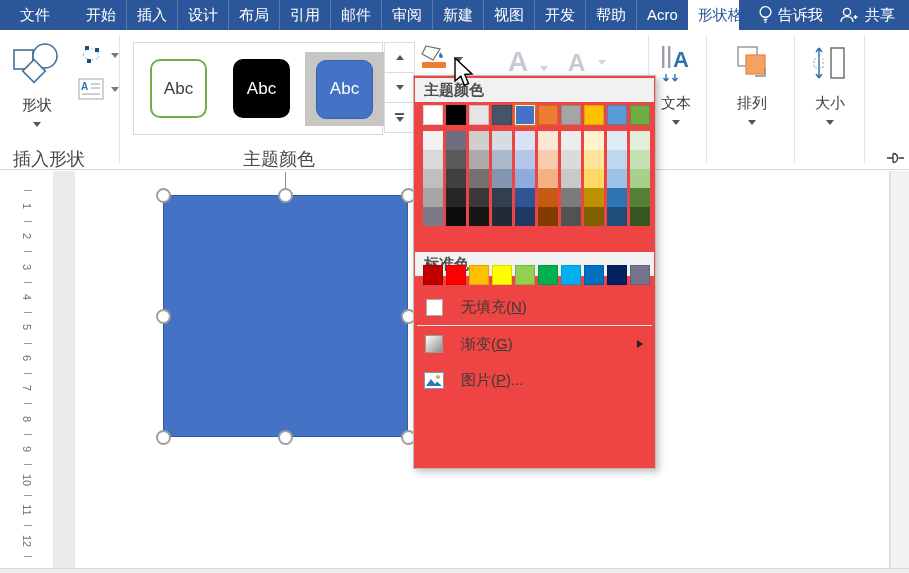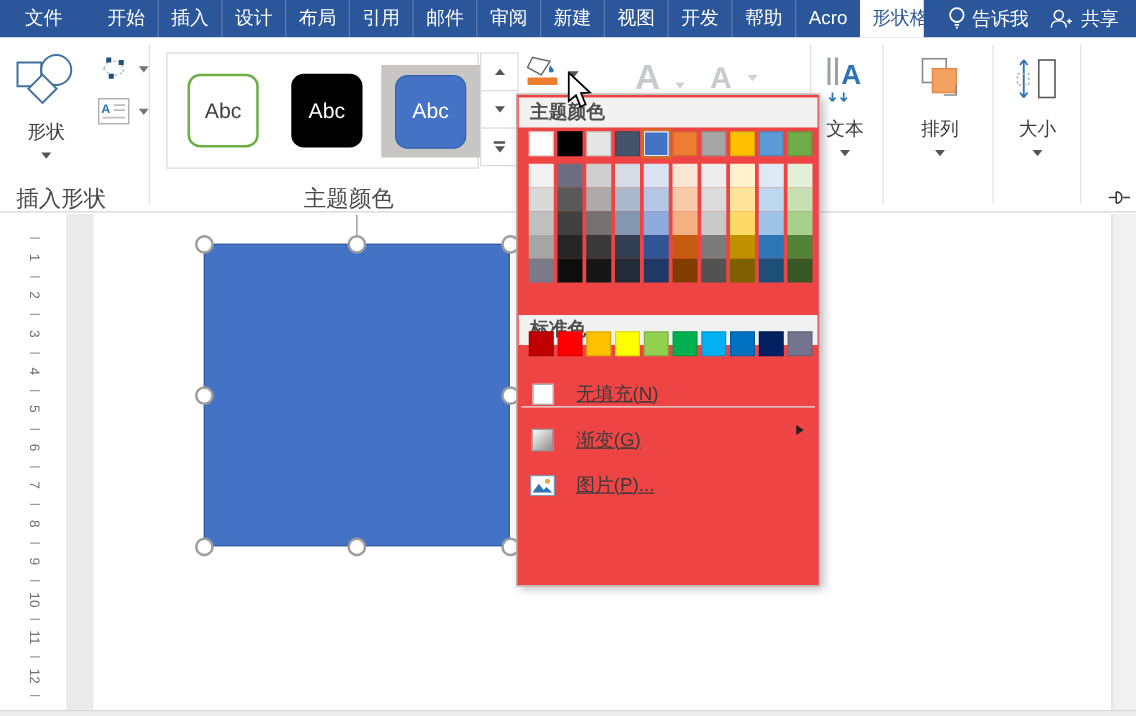--- a/index.html
+++ b/index.html
@@ -41,21 +41,21 @@
         box-shadow:3px 3px 7px rgba(0,0,0,.25);z-index:50;box-sizing:border-box;}
   .menu *{box-sizing:border-box;}
   .mhead{position:absolute;left:1px;right:1px;height:24px;background:#F1F1F2;color:#4F4F4F;font-size:15px;font-weight:bold;line-height:24px;padding-left:9px;}
   .crow{position:absolute;left:9px;display:flex;gap:3px;}
   .swatch{width:20px;height:20px;box-shadow:inset 0 0 0 1px rgba(0,0,0,.14);}
   .swatch.sel{box-shadow:0 0 0 2px #D96B20, inset 0 0 0 1px rgba(255,255,255,.9);}
   .vgrid{position:absolute;left:9px;top:55px;display:flex;gap:3px;}
   .vcol{display:flex;flex-direction:column;}
   .vcell{width:20px;height:19px;}
   .mitems{position:absolute;left:1px;right:1px;top:213px;}
-  .mi{height:36px;display:flex;align-items:flex-end;padding-left:9px;font-size:15px;color:#3A3A3A;position:relative;text-decoration:underline;}
+  .mi{height:36px;display:flex;align-items:center;padding-left:9px;font-size:15px;color:#3A3A3A;position:relative;}
   .mlabel{margin-left:17px;}
   .key{text-decoration:underline;}
   .msep{height:1px;background:#E8E8E8;margin:0 2px;}
   .mic{width:20px;height:20px;display:flex;align-items:center;justify-content:center;}
   .ic-nofill{width:17px;height:17px;background:#fff;border:1px solid #ABABAB;}
   .ic-wheel{width:19px;height:19px;border-radius:50%;
       background:conic-gradient(#E8A33D 0 90deg,#8A9199 90deg 170deg,#2E75B5 170deg 260deg,#C0392B 260deg 360deg);}
   .ic-grad{width:18px;height:18px;border:1px solid #9A9A9A;background:linear-gradient(135deg,#FDFDFD 0%,#8C8C8C 100%);}
   .ic-tex{width:18px;height:18px;border:1px solid #8FA3C0;
       background-image:conic-gradient(#5B84B8 25%,#E9EEF6 25% 50%,#5B84B8 50% 75%,#E9EEF6 75%);background-size:6px 6px;}

